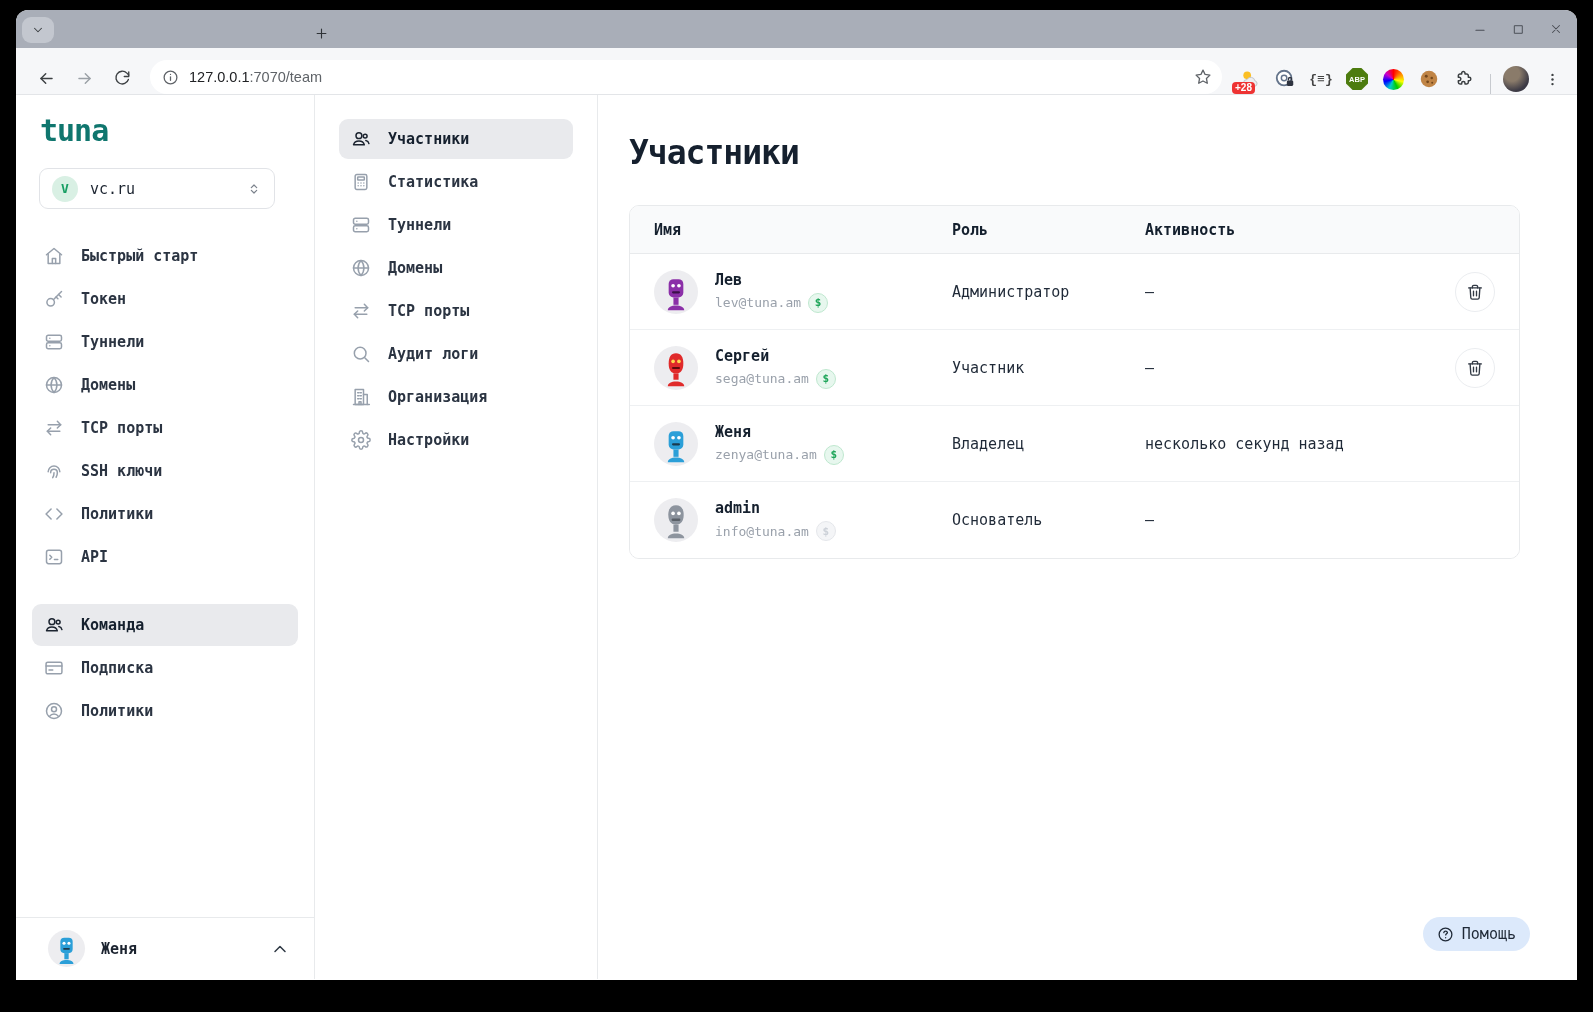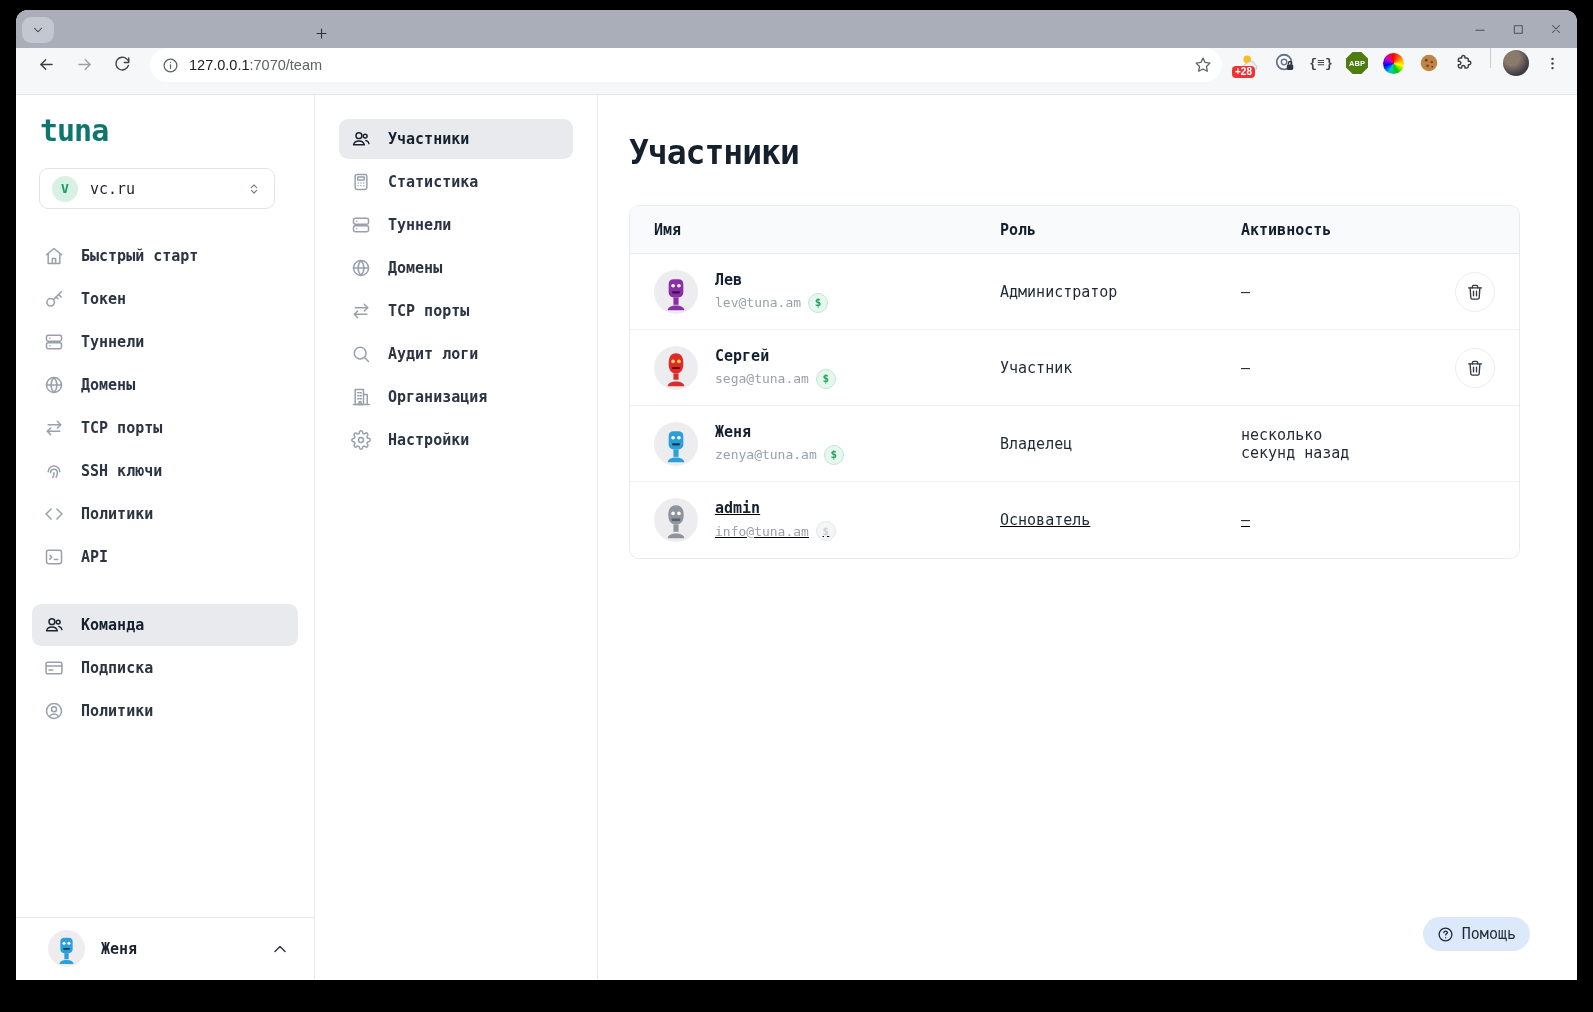--- a/index.html
+++ b/index.html
@@ -22,21 +22,21 @@
   .favicon { width:17px; height:17px; flex:0 0 auto; }
   .tab-title { font-family:"Liberation Sans", sans-serif; font-size:13px; color:#202124; flex:1;
                white-space:nowrap; overflow:hidden; }
   .tab-close { width:18px; height:18px; color:#5f6368; display:flex; align-items:center; justify-content:center; cursor:pointer; }
   .newtab { position:absolute; left:292px; top:10px; width:26px; height:26px; color:#2f3337;
             display:flex; align-items:center; justify-content:center; cursor:pointer; }
   .win-controls { position:absolute; right:10px; top:0; height:38px; display:flex; align-items:center; gap:16px; color:#4a4e55; }
   .win-btn { width:22px; height:22px; display:flex; align-items:center; justify-content:center; cursor:pointer; }
 
   
-  .toolbar { height:47px; background:#f6f7f9; display:flex; align-items:flex-start; padding:0 10px 0 14px; gap:6px;
+  .toolbar { height:47px; background:#f6f7f9; display:flex; align-items:flex-end; padding:0 10px 0 14px; gap:6px;
              border-bottom:1px solid #e3e5e8; }
   .nav-btn { width:32px; height:32px; border-radius:50%; display:flex; align-items:center; justify-content:center;
              color:#3c4043; cursor:pointer; flex:0 0 auto; }
   .nav-btn.disabled { color:#9aa0a6; }
   .urlbar { flex:1; height:34px; background:#fff; border-radius:17px; display:flex; align-items:center;
             padding:0 10px 0 12px; gap:10px; margin:0 6px; min-width:0; }
   .urlbar .info { color:#5f6368; }
   .url-text { flex:1; font-family:"Liberation Sans", sans-serif; font-size:14.5px; white-space:nowrap; overflow:hidden; }
   .url-host { color:#202124; }
   .url-rest { color:#5f6368; }
@@ -91,26 +91,26 @@
   
   .content { flex:1; position:relative; padding:38px 57px 0 31px; background:#fff; }
   .page-title { font-size:33px; font-weight:bold; color:#15202e; letter-spacing:-1px; }
   .content-head { margin-top:27px; display:flex; align-items:center; justify-content:space-between; gap:24px; }
   .subtitle { font-size:15px; color:#1f2937; }
   .invite-btn { height:36px; background:#222b3a; color:#fff; border:none; border-radius:8px;
                 font-family:"DejaVu Sans Mono", monospace; font-size:15px; font-weight:bold;
                 padding:0 18px; cursor:pointer; white-space:nowrap; }
 
   .members-table { margin-top:33px; border:1px solid #e8eaec; border-radius:10px; overflow:hidden; }
-  .tgrid { display:grid; grid-template-columns:322px 193px 1fr 88px; align-items:center;gap:48px; }
+  .tgrid { display:grid; grid-template-columns:322px 193px 1fr 88px; align-items:center; }
   .thead { height:48px; background:#f9fafb; border-bottom:1px solid #e8eaec; }
   .th { font-size:15px; font-weight:bold; color:#15202e; }
   .th:first-child { padding-left:24px; }
   .trow { height:76px; border-bottom:1px solid #eef0f2; background:#fff; }
-  .trow:last-child { border-bottom:none;text-decoration:underline; }
+  .trow:last-child { border-bottom:none; }
   .cell-name { display:flex; align-items:center; gap:17px; padding-left:24px; }
   .m-avatar { width:44px; height:44px; border-radius:50%; background:#ededf0; overflow:hidden; flex:0 0 auto; }
   .m-id { display:flex; flex-direction:column; gap:4px; }
   .m-name { font-size:15px; font-weight:bold; color:#15202e; }
   .m-mail { display:flex; align-items:center; gap:7px; }
   .m-email { font-size:13px; color:#9aa1ab; }
   .paid-badge { width:20px; height:20px; border-radius:50%; background:#e7f7ee; border:1px solid #bfe8cf;
                 color:#1fa65a; font-size:11px; font-weight:bold; display:flex; align-items:center; justify-content:center; }
   .paid-badge.muted { background:#f4f5f7; border-color:#e5e7eb; color:#ccd1d8; }
   .m-role, .m-activity { font-size:15px; color:#1f2937; }

